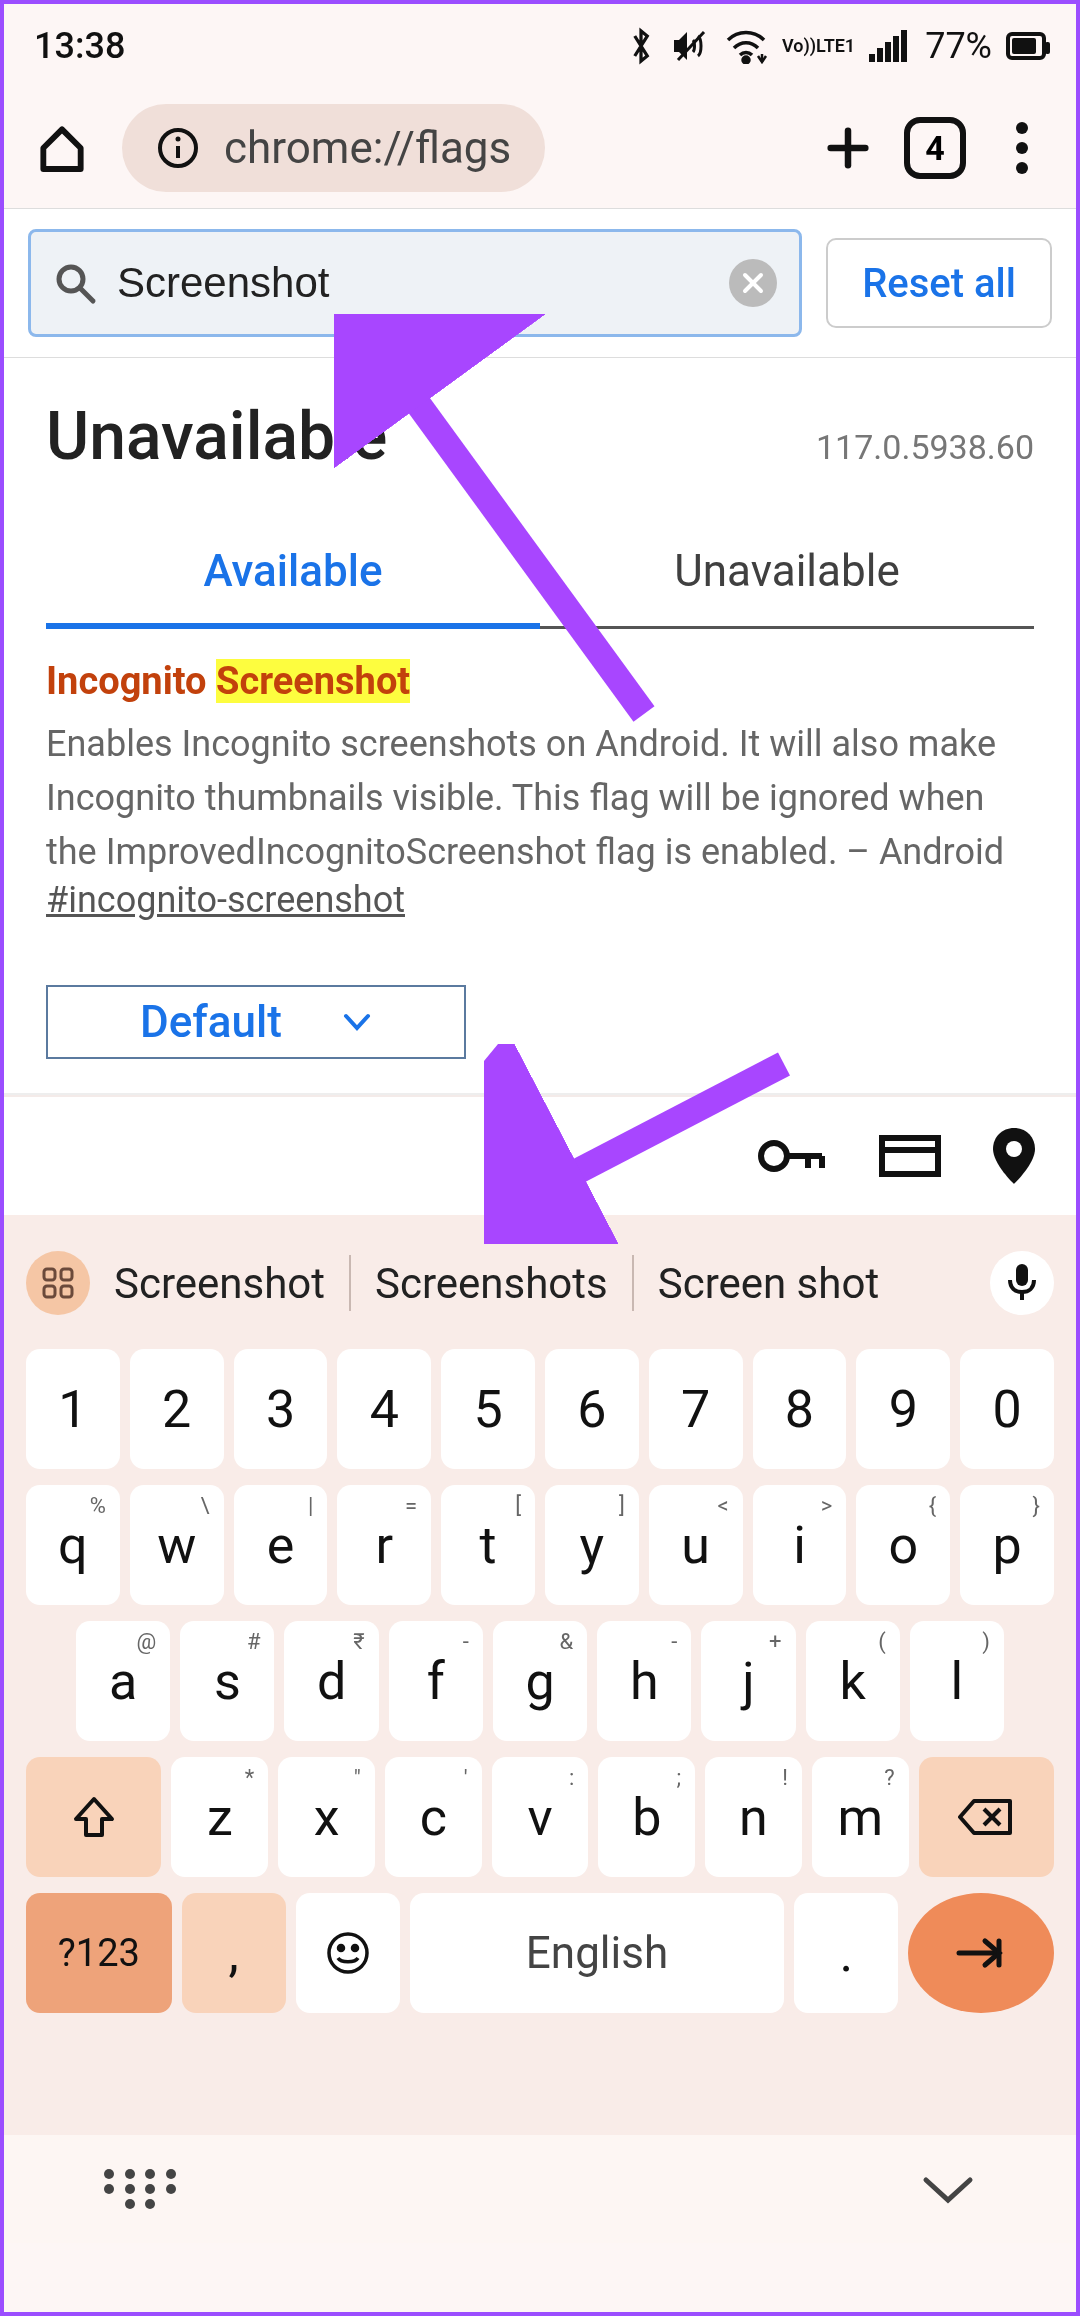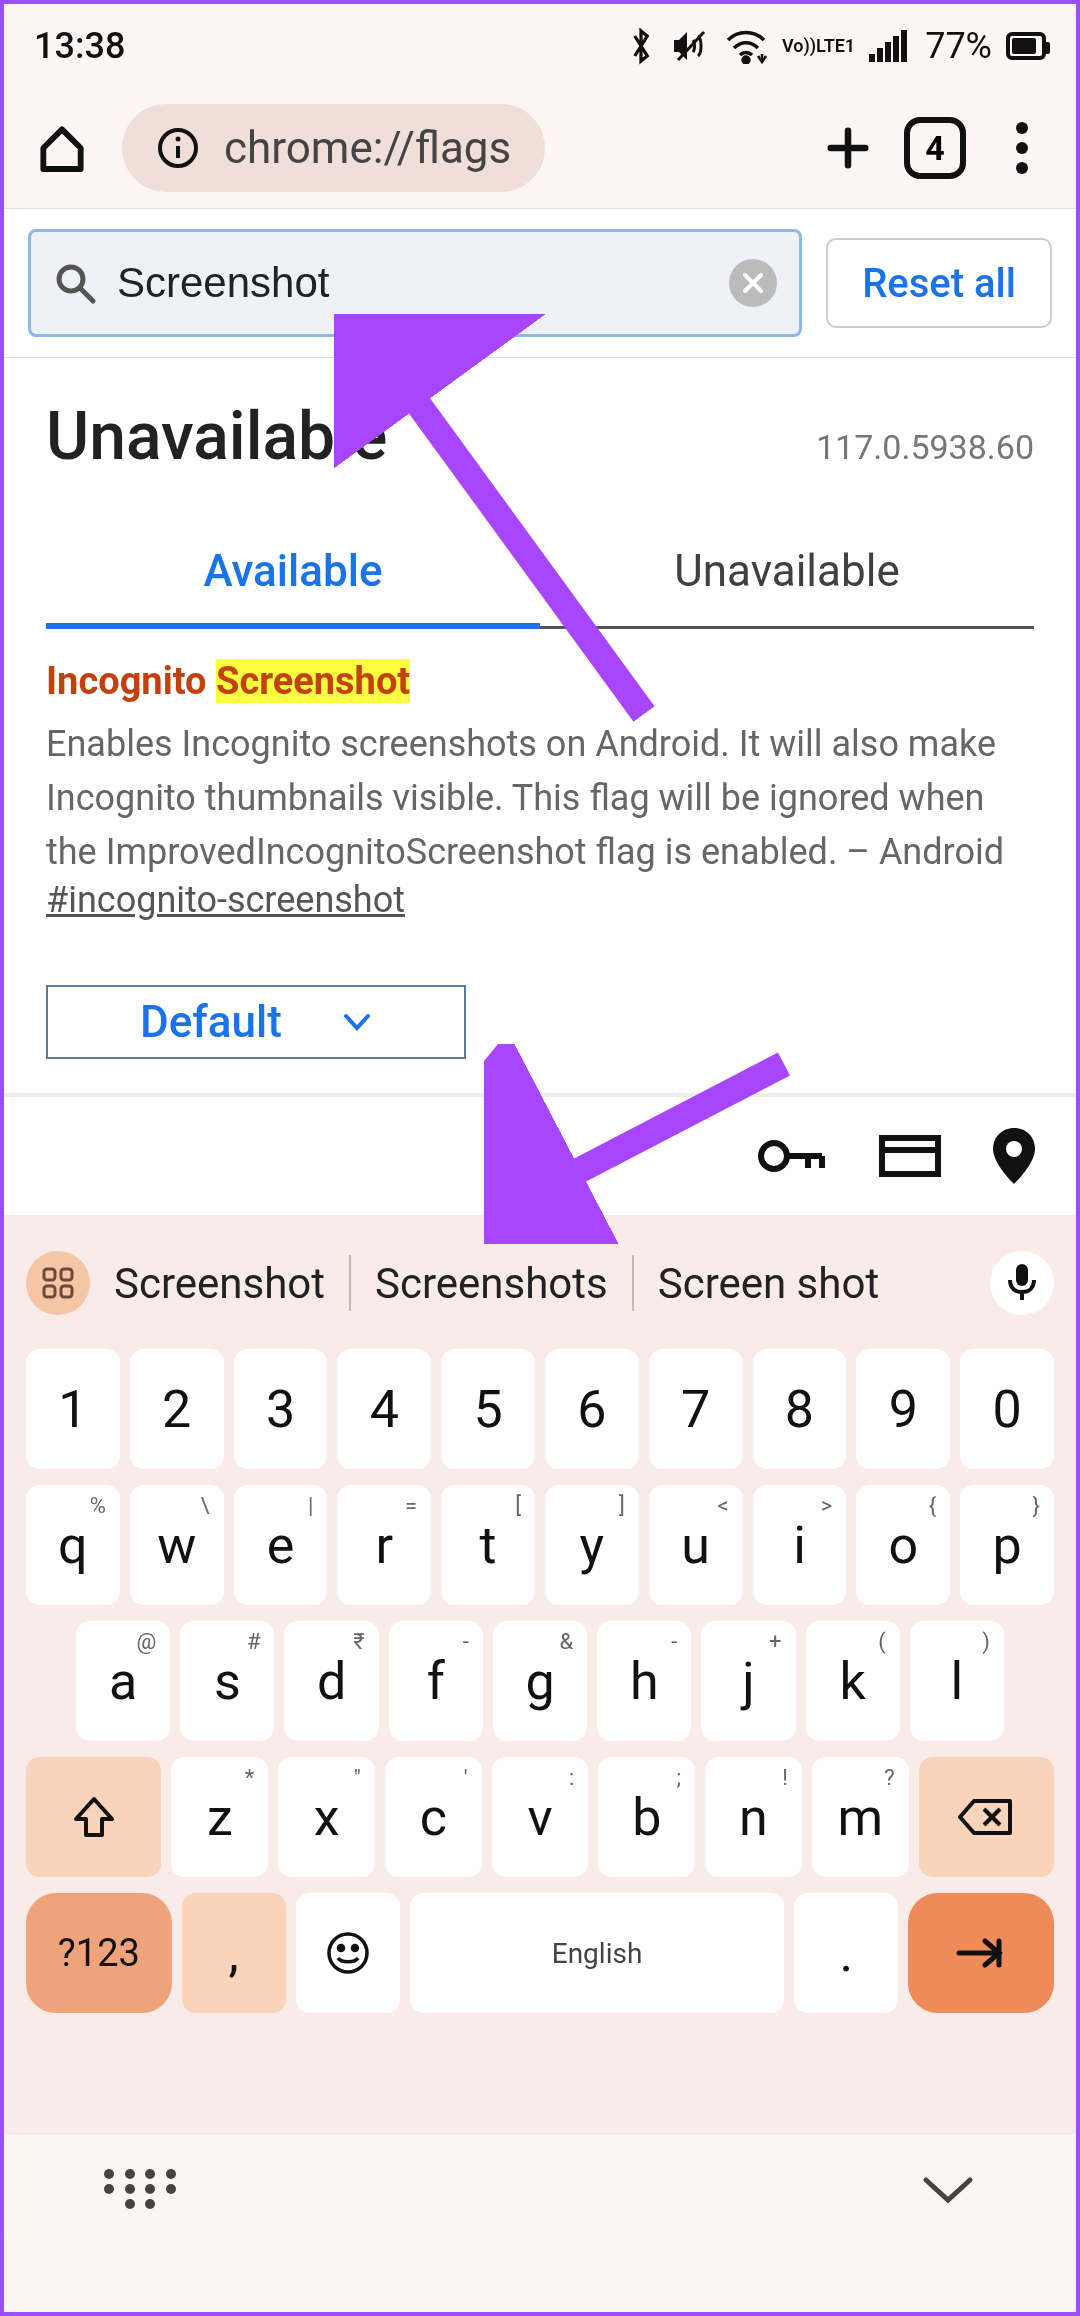--- a/index.html
+++ b/index.html
@@ -67,21 +67,21 @@
   .mic-btn { width:64px; height:64px; border-radius:50%; background:#fff; display:flex; align-items:center; justify-content:center; margin-left:auto; }
 
   .key-row { display:flex; gap:10px; }
   .key { flex:1; height:120px; background:#fff; border-radius:14px; display:flex; align-items:center; justify-content:center; font-size:52px; color:#111; font-weight:400; position:relative; }
   .key .hint { position:absolute; top:8px; right:14px; font-size:22px; color:#666; }
   .key.accent { background:#f9d3ba; }
   .key.accent2 { background:#eea37a; }
   .key.accent3 { background:#ef8b59; border-radius:50%; }
   .key.wide { flex: 3.6; }
   .key.shift, .key.del { flex:1.4; }
-  .key.sym { flex:1.4;border-radius:30px; }
+  .key.sym { flex:1.4; }
   .key.emoji { flex:1; }
   .row-inset { padding: 0 50px; }
 
   
   .bottom-bar { height:108px; background:#fdf6f3; display:flex; align-items:center; justify-content:space-between; padding:0 100px; }
   .kb-toggle { width:72px; height:40px; display:flex; flex-direction:column; justify-content:space-between; }
   .kb-toggle .dotsrow { display:flex; justify-content:space-between; }
   .kb-toggle .dot { width:10px; height:10px; border-radius:50%; background:#444; }
 
   
@@ -308,21 +308,21 @@
       </div>
     <div class="key emoji">
       <svg width="44" height="44" viewBox="0 0 44 44" fill="none" stroke="#111" stroke-width="3.5">
           <circle cx="22" cy="22" r="19"></circle>
           <circle cx="15" cy="17" r="2.5" fill="#111"></circle>
           <circle cx="29" cy="17" r="2.5" fill="#111"></circle>
           <path d="M12 27c3 5 17 5 20 0"></path>
         </svg>
     </div>
     <div class="key wide">
-        <span style="font-size:28px;color:#444">English</span>
+        <span style="font-size:44px;color:#444">English</span>
       </div>
     <div class="key">
         <span>.</span>
       </div>
     <div class="key sym accent3">
       <svg width="52" height="32" viewBox="0 0 52 32" fill="none" stroke="#111" stroke-width="5" stroke-linecap="round">
           <line x1="4" y1="16" x2="42" y2="16"></line>
           <path d="M30 4 L44 16 L30 28" fill="none"></path>
           <line x1="44" y1="4" x2="44" y2="28"></line>
         </svg>

